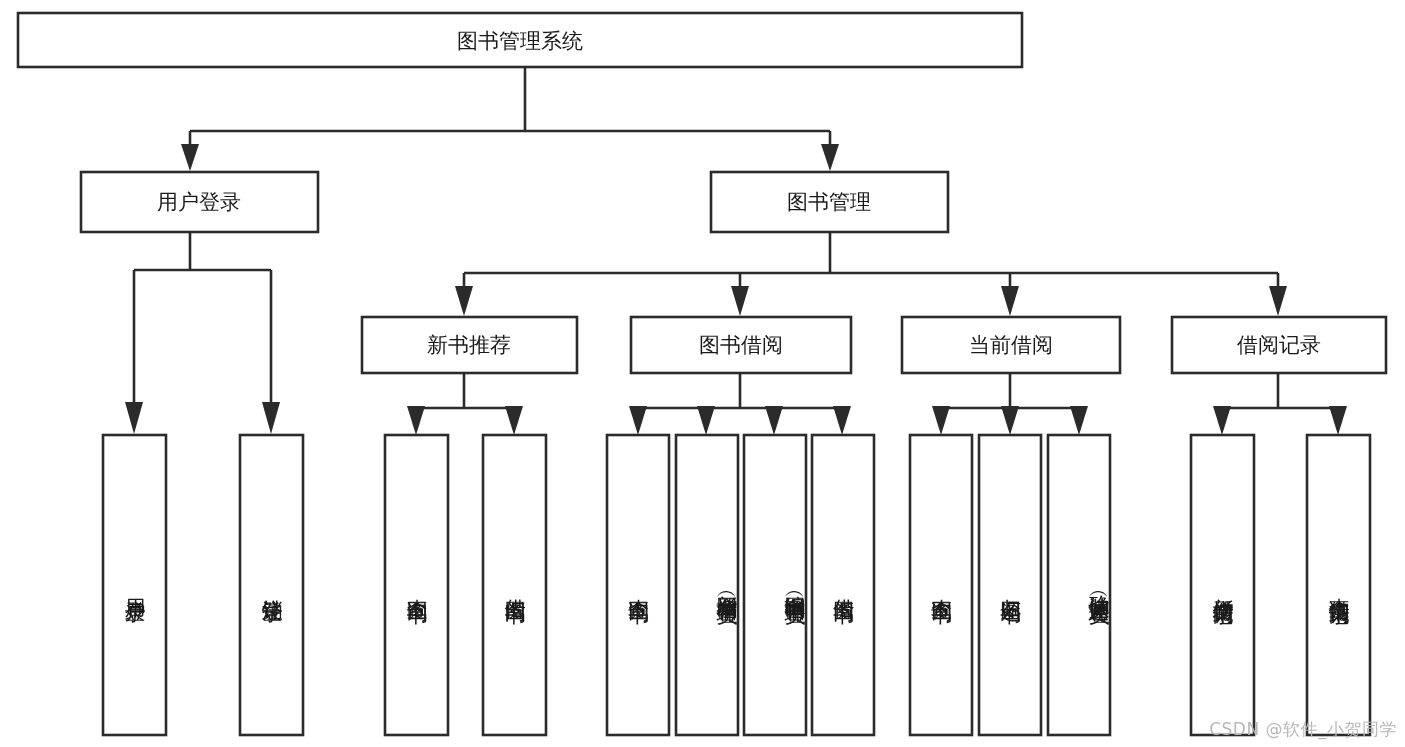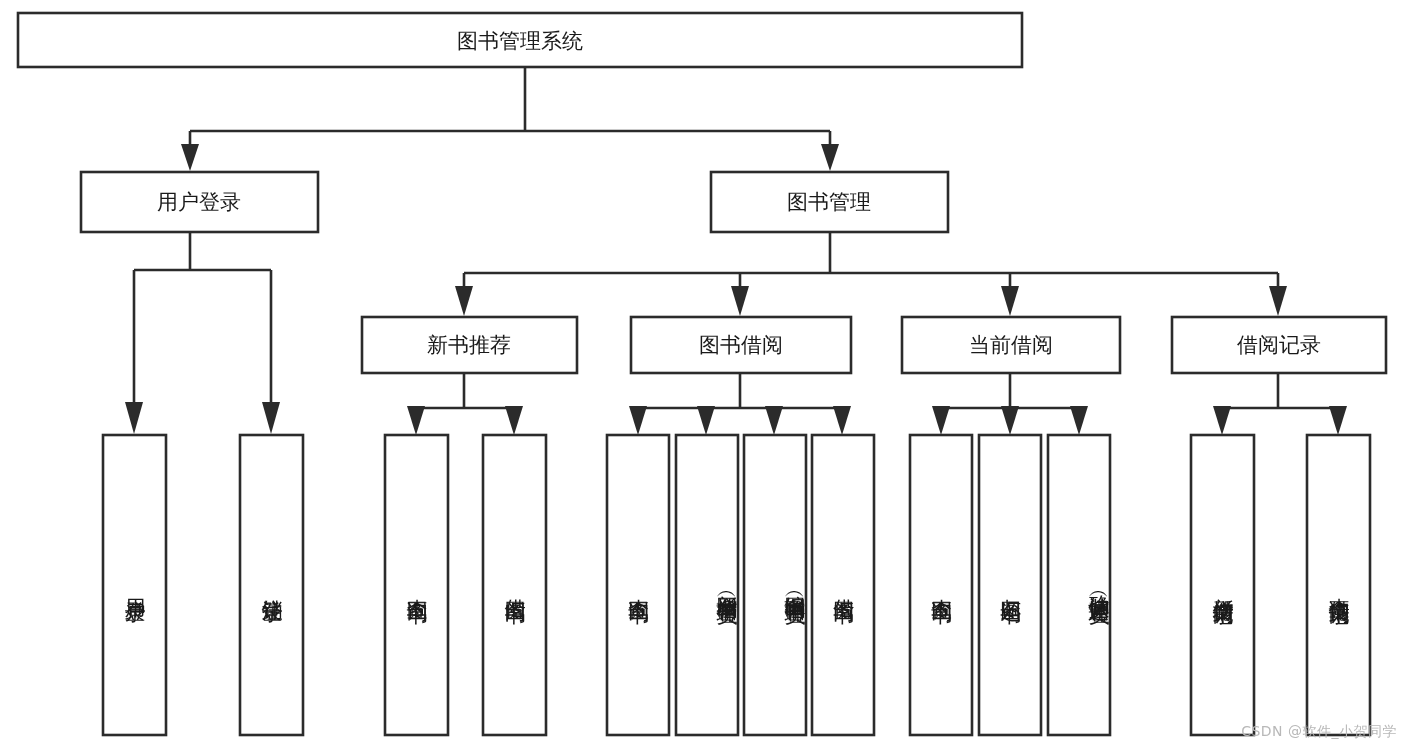--- a/index.html
+++ b/index.html
@@ -58,21 +58,21 @@
     display: flex;
     align-items: center;
     justify-content: center;
     text-align: center;
     white-space: nowrap;
     user-select: none;
   }
   .watermark {
     position: absolute;
     font-family: "DejaVu Sans", "Liberation Sans", sans-serif;
-    font-size: 14px;
+    font-size: 17px;
     color: #b8b8b8;
     white-space: nowrap;
     right: 8px;
     bottom: 6px;
     letter-spacing: 0.5px;
   }
 </style>
 </head>
 <body>
 

